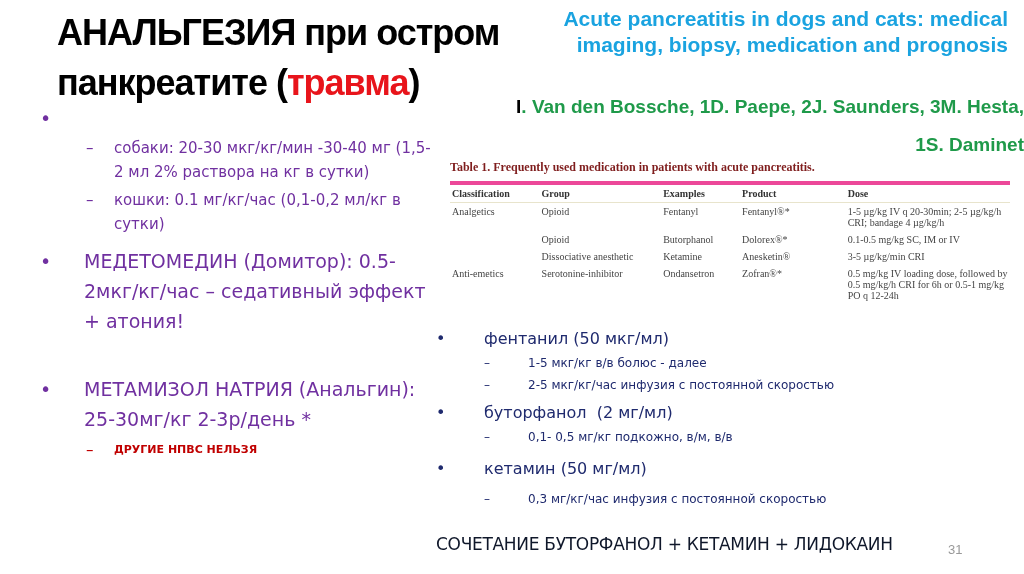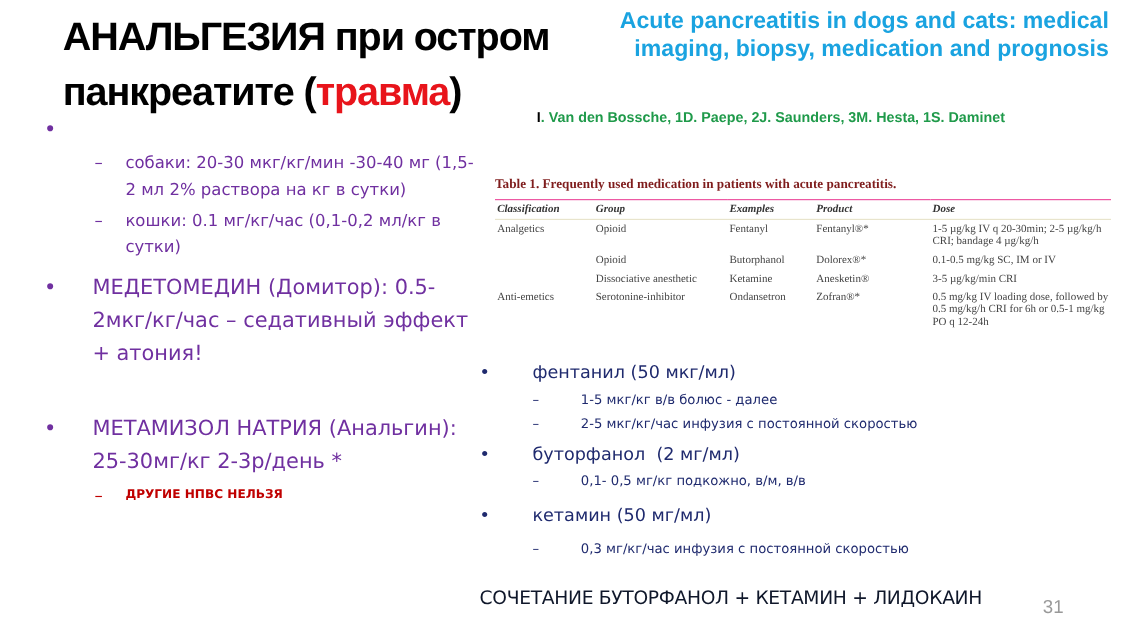--- a/index.html
+++ b/index.html
@@ -1,39 +1,39 @@
 <!DOCTYPE html>
 <html><head>
 <meta charset="utf-8">
 <style>
   html,body{margin:0;padding:0;}
   body{width:1024px;height:574px;background:#ffffff;position:relative;overflow:hidden;font-family:"Liberation Sans",sans-serif;}
   .title{position:absolute;left:36px;top:8px;width:540px;font-family:Liberation Sans, sans-serif;font-weight:bold;font-size:36px;line-height:50px;color:#000;letter-spacing:-1px;margin-left:21px;}
   .title .red{color:#e8141b;}
   .paper-title{position:absolute;right:16px;top:6px;width:470px;text-align:right;color:#1aa3e0;font-family:"Liberation Sans",sans-serif;font-weight:bold;font-size:21px;line-height:26px;}
-  .authors{position:absolute;right:16px;top:88px;width:520px;color:#1f9a4a;font-family:"Liberation Sans",sans-serif;font-weight:bold;font-size:13px;line-height:38px;}
+  .authors{position:absolute;right:0;top:88px;width:520px;text-align:right;color:#1f9a4a;font-family:"Liberation Sans",sans-serif;font-weight:bold;font-size:19px;line-height:38px;}
   .authors .first{color:#000;}
   .left{position:absolute;left:36px;top:104px;width:400px;color:#7030a0;font-family:"DejaVu Sans",sans-serif;}
   .l1{display:flex;font-size:19px;line-height:28px;}
   .l1 .b{width:44px;flex:none;padding-left:4px;}
   .l2{display:flex;font-size:15px;line-height:24px;margin-left:50px;margin-top:4px;}
   .l2 .d{width:28px;flex:none;}
   .red2{color:#c00000;font-weight:bold;font-size:11px;}
   .tbl{position:absolute;left:450px;top:160px;width:560px;font-family:"Liberation Serif",serif;font-size:10px;color:#444;}
   .tbl .cap{font-weight:bold;font-size:12px;color:#7f1d1d;margin-bottom:6px;}
   .tbl table{border-collapse:collapse;width:100%;}
-  .tbl th{font-weight:bold;text-align:left;padding:3px 2px;border-top:1px solid #ec4899;border-bottom:1px solid #e8e4cc;color:#333;font-style:italic;}
+  .tbl th{font-weight:bold;text-align:left;padding:3px 2px;border-top:4px solid #ec4899;border-bottom:1px solid #e8e4cc;color:#333;}
   .tbl td{vertical-align:top;padding:3px 2px;line-height:11px;}
   .right{position:absolute;left:430px;top:326px;width:580px;color:#1f2a6e;font-family:"DejaVu Sans",sans-serif;}
   .r1{display:flex;font-size:16px;line-height:26px;}
   .r1 .b{width:48px;flex:none;padding-left:6px;}
   .r2{display:flex;font-size:12px;line-height:22px;margin-left:54px;}
   .r2 .d{width:44px;flex:none;}
   .combo{position:absolute;left:436px;top:534px;font-family:"DejaVu Sans",sans-serif;font-size:17px;color:#0f172a;letter-spacing:-0.3px;}
-  .pagenum{position:absolute;left:948px;top:542px;font-size:17px;color:#999;text-align:center;}
+  .pagenum{position:absolute;left:948px;top:542px;font-size:13px;color:#999;text-align:center;}
 </style>
 </head>
 <body>
 
 <div class="title">
   <div>АНАЛЬГЕЗИЯ при остром</div>
   <div><span>панкреатите (</span><span class="red">травма</span><span>)</span></div>
 </div>
 
 <div class="paper-title">Acute pancreatitis in dogs and cats: medical imaging, biopsy, medication and prognosis</div>

